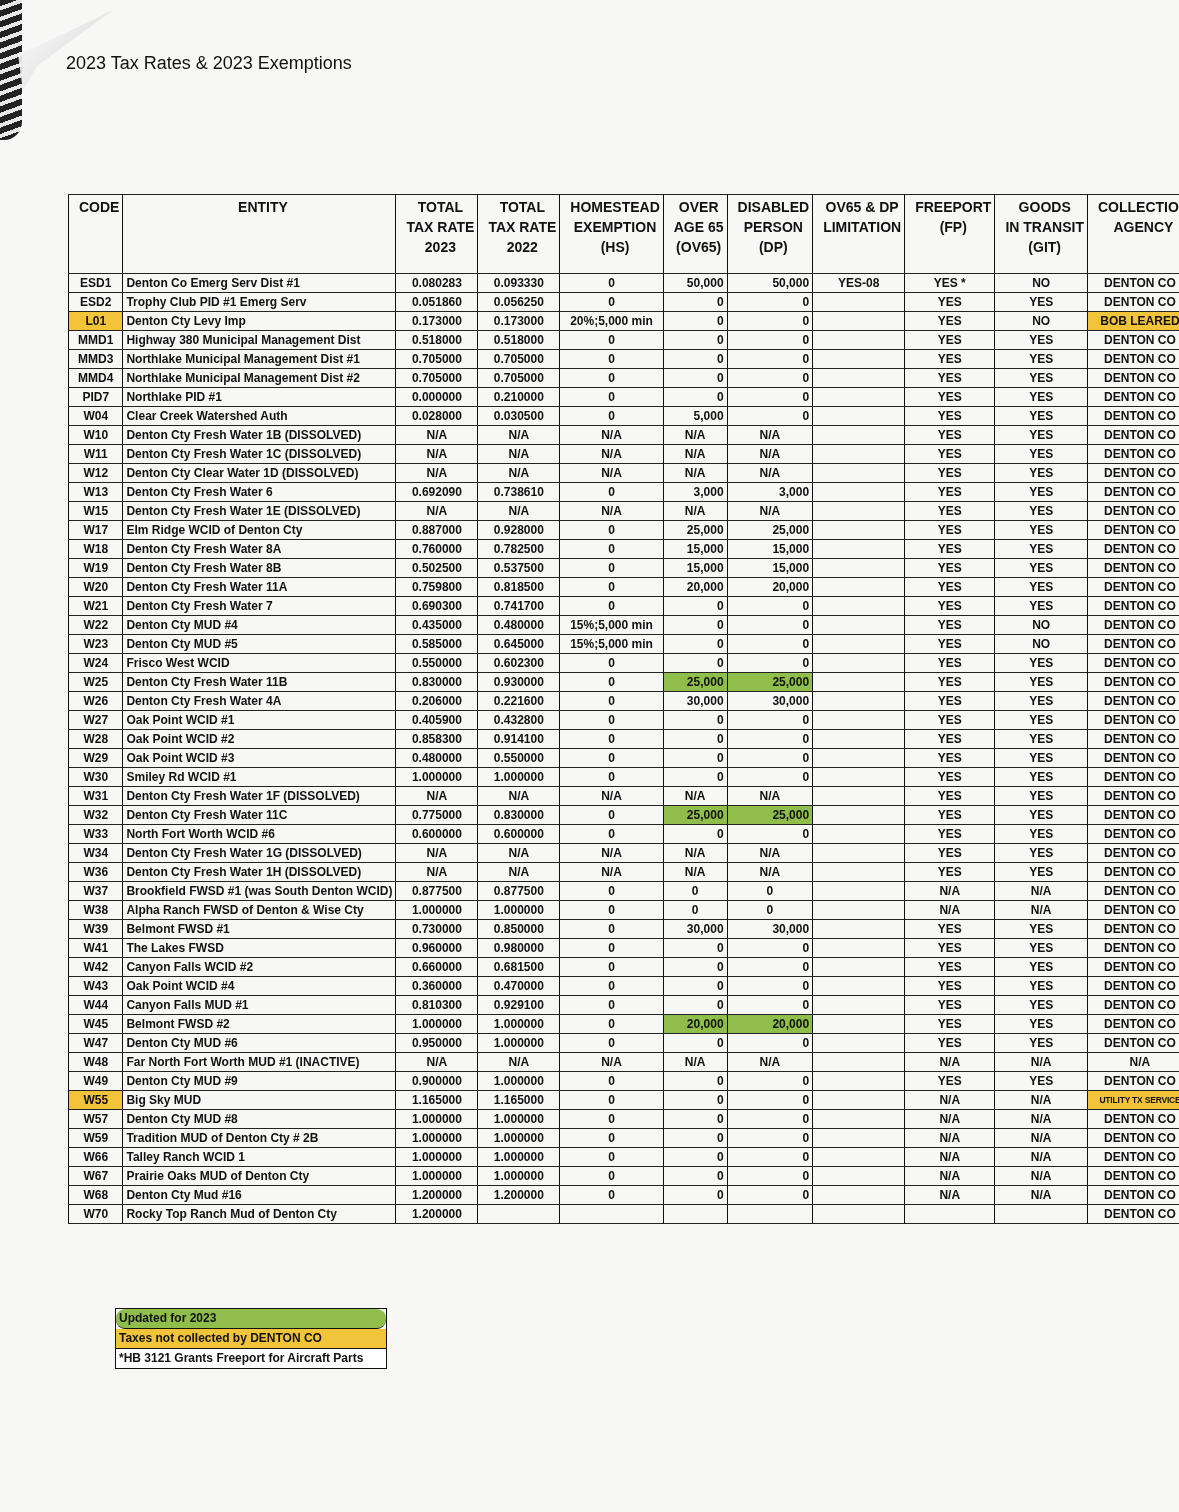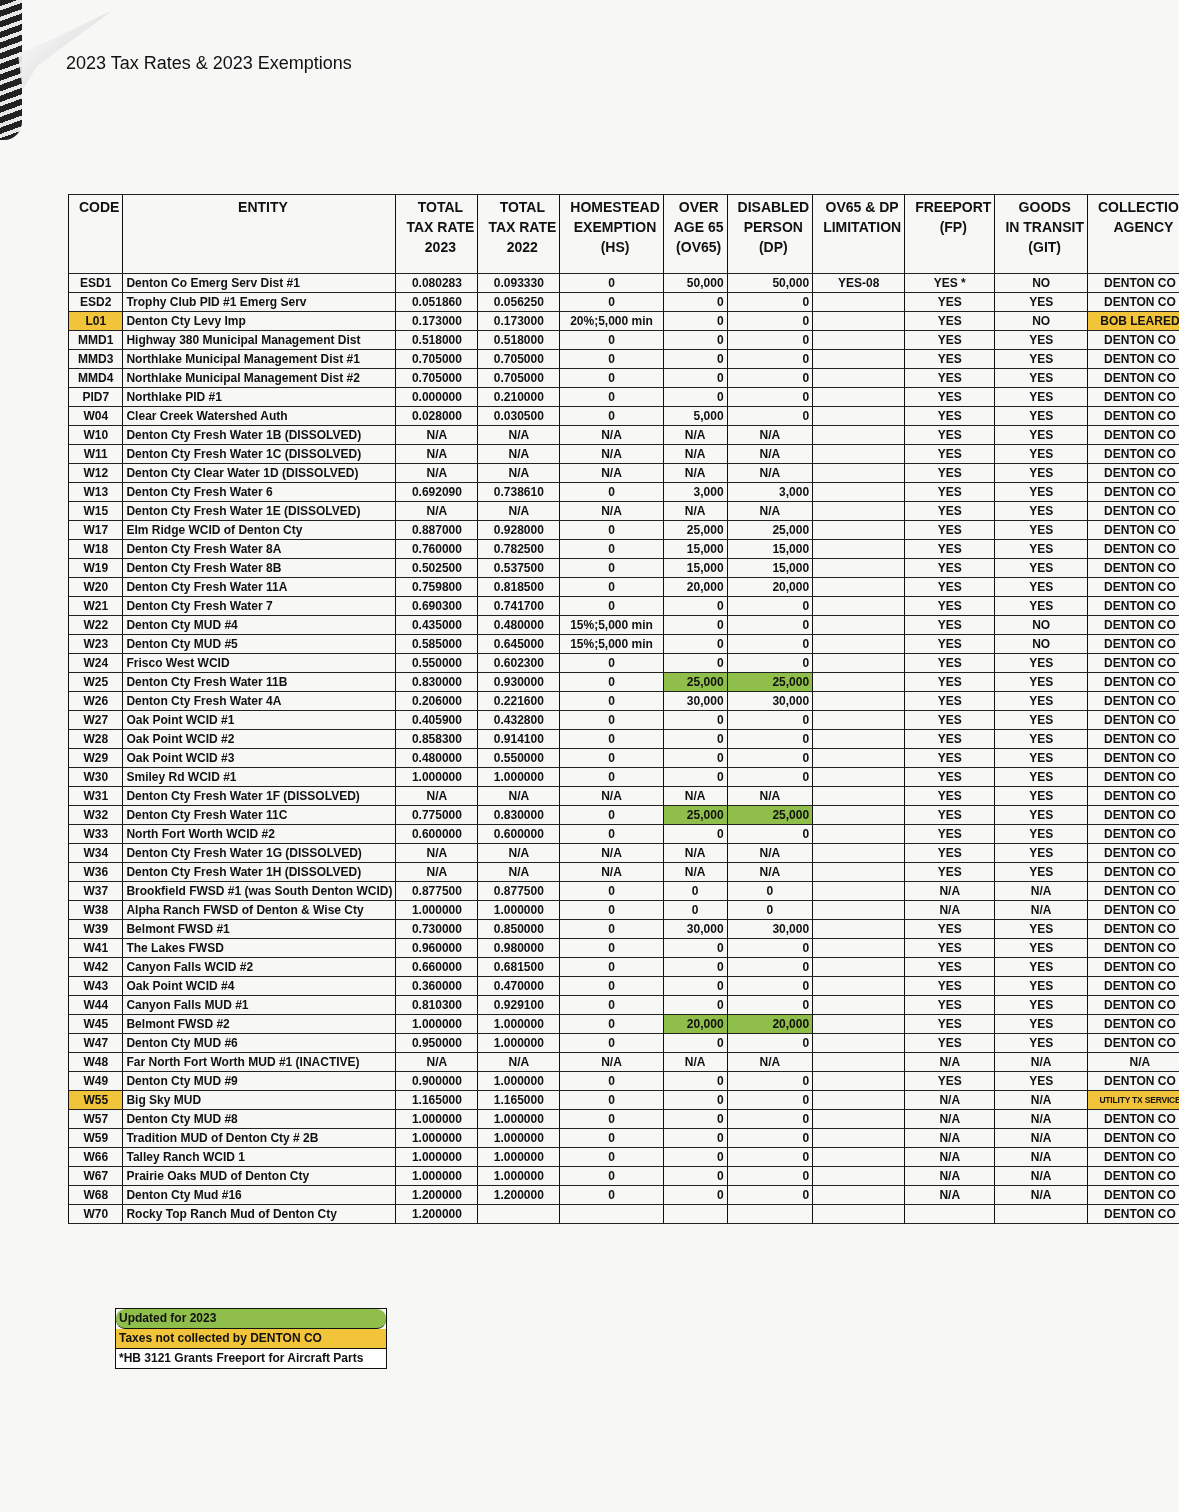--- a/index.html
+++ b/index.html
@@ -466,21 +466,21 @@
         <td class="c">0</td>
         <td class="r hl-green">25,000</td>
         <td class="r hl-green">25,000</td>
         <td class="c"></td>
         <td class="c">YES</td>
         <td class="c">YES</td>
         <td class="c">DENTON CO</td>
       </tr>
       <tr>
         <td class="code">W33</td>
-        <td class="entity">North Fort Worth WCID #2</td>
+        <td class="entity">North Fort Worth WCID #6</td>
         <td class="c">0.600000</td>
         <td class="c">0.600000</td>
         <td class="c">0</td>
         <td class="r">0</td>
         <td class="r">0</td>
         <td class="c"></td>
         <td class="c">YES</td>
         <td class="c">YES</td>
         <td class="c">DENTON CO</td>
       </tr>

